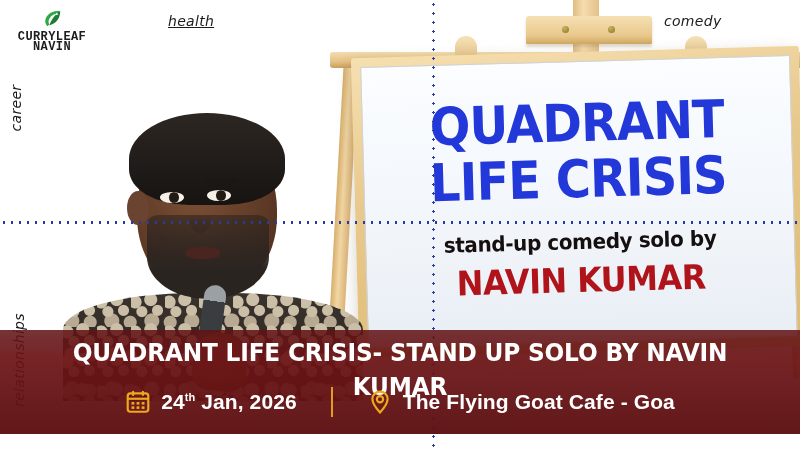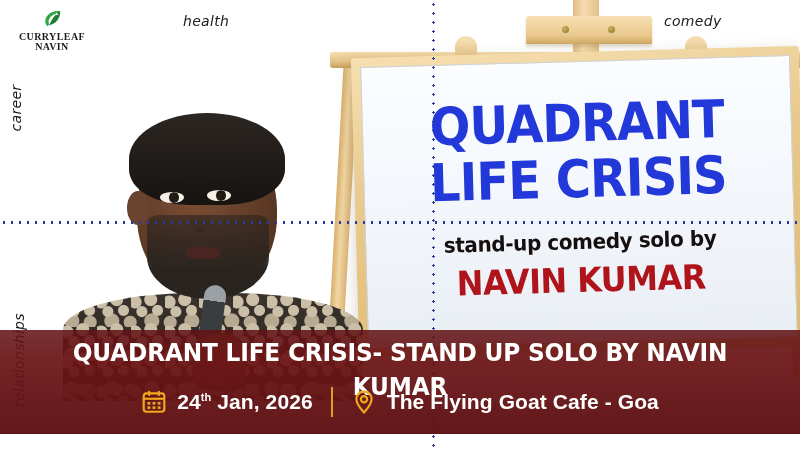--- a/index.html
+++ b/index.html
@@ -30,37 +30,37 @@
     z-index:6;
   }
 
   
   .q-label {
     position:absolute; z-index:8;
     font-family:"DejaVu Sans", sans-serif;
     font-size:14px; color:#1b1b1b; letter-spacing:.3px;
     font-style:italic;
   }
-  #lbl-health { left:183px; top:13px; }
+  #lbl-health { left:168px; top:13px;text-decoration:underline; }
   #lbl-wealth { left:664px; top:13px; }
   #lbl-career {
     left:-14px; top:100px; width:60px; text-align:center;
     transform:rotate(-90deg); transform-origin:center center;
   }
   #lbl-relationships {
     left:-36px; top:352px; width:110px; text-align:center;
     transform:rotate(-90deg); transform-origin:center center;
   }
 
   
   #logo { position:absolute; left:14px; top:8px; width:76px; z-index:9; text-align:center; }
   #logo .leaf { display:block; margin:0 auto 2px; width:22px; height:22px; }
   #logo .brand {
-    font-family:Liberation Serif, serif;
-    font-weight:bold; font-size:10px; line-height:10px;
+    font-family:Liberation Mono, monospace;
+    font-weight:bold; font-size:12px; line-height:10px;
     color:#1d1d1d; letter-spacing:.4px;
   }
   #logo .brand span { display:block; }
 
   
   #easel { position:absolute; left:330px; top:-6px; width:480px; height:380px; z-index:2; }
   .easel-post {
     position:absolute; left:243px; top:0px; width:26px; height:74px;
     background:linear-gradient(90deg,#e0bd82,#f5dcb0 40%,#e3c189);
     border-radius:2px;
@@ -188,21 +188,21 @@
     background:linear-gradient(180deg, rgba(96,18,20,.86) 0%, rgba(108,20,22,.93) 26%, rgba(92,16,18,.97) 100%);
   }
   #banner-title {
     position:absolute; left:0; top:6px; width:800px; text-align:center;
     font-family:"DejaVu Sans", sans-serif; font-weight:bold;
     font-size:25px; line-height:34px; color:#ffffff;
     letter-spacing:-.2px; transform:scaleX(0.93);
   }
   #meta-row {
     position:absolute; left:0; top:50px; width:800px; height:44px;
-    display:flex; align-items:center; justify-content:center; gap:18px;
+    display:flex; align-items:center; justify-content:center; gap:34px;
   }
   .meta-item { display:flex; align-items:center; gap:10px; }
   .meta-text {
     font-family:"Liberation Sans", sans-serif; font-weight:bold;
     font-size:21px; color:#ffffff; letter-spacing:.1px;
   }
   .meta-text sup { font-size:11px; vertical-align:super; }
   #meta-divider { width:2px; height:30px; background:#e8a420; opacity:.95; }
   .icon-amber { color:#f0a81e; display:block; }
 </style>

